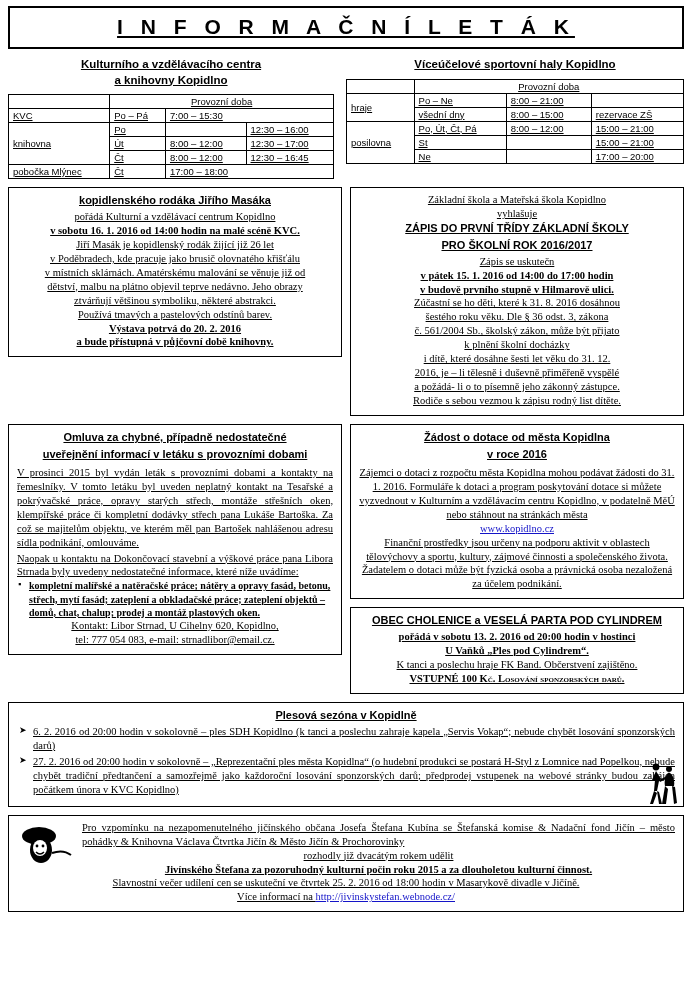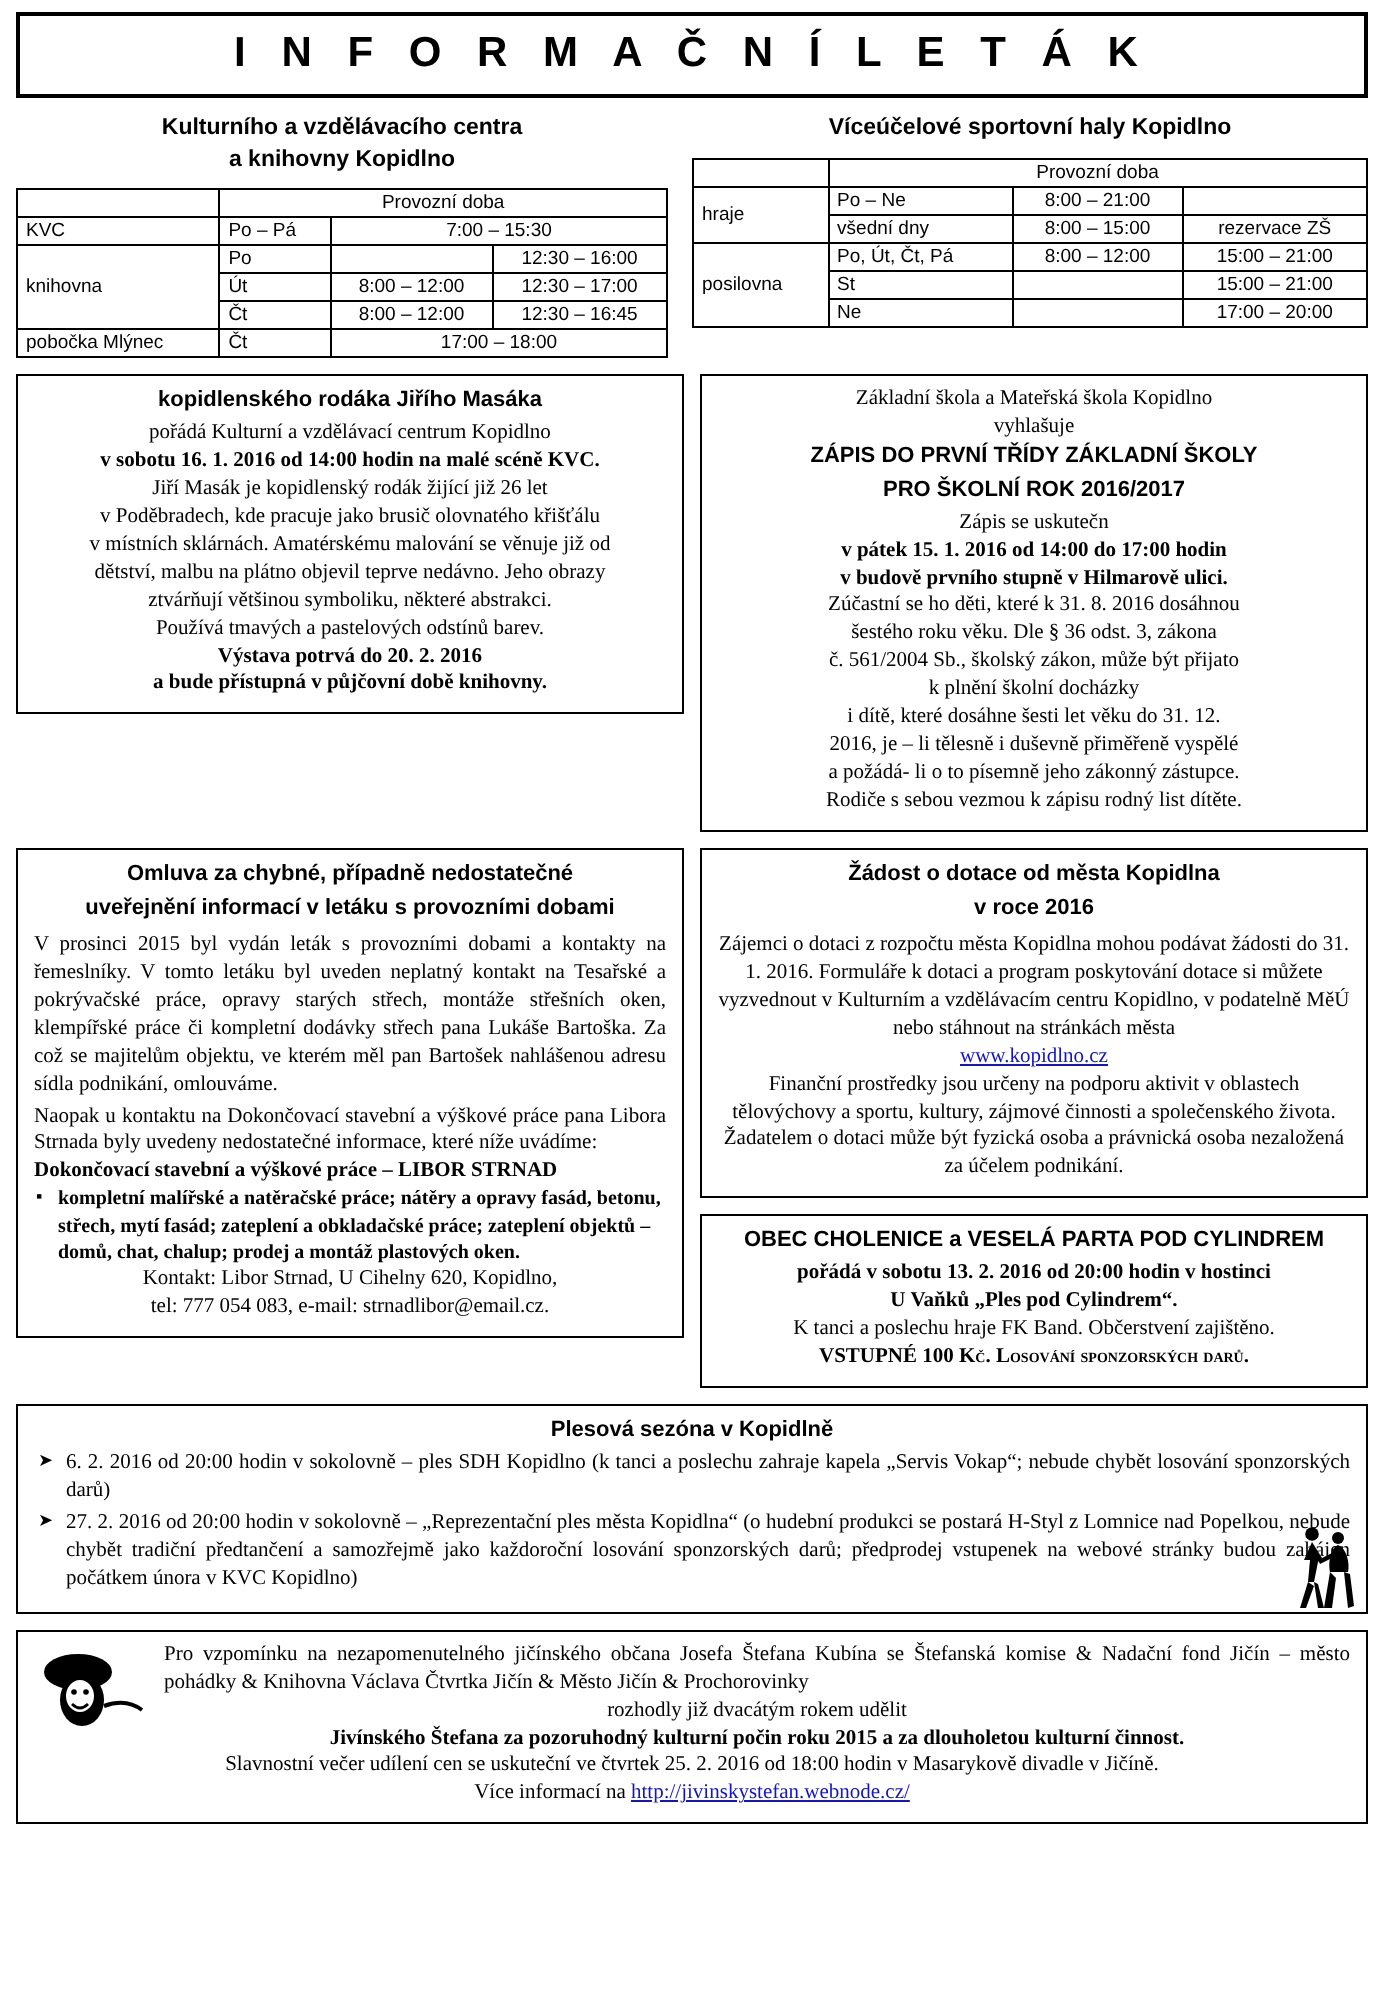--- a/index.html
+++ b/index.html
@@ -8,20 +8,21 @@
     width: 700px;
     font-family: "Liberation Serif", serif;
     background: #ffffff;
     color: #000000;
     font-size: 11px;
   }
   .page {
     width: 692px;
     min-height: 1001px;
     padding: 6px 8px 8px 8px;
+    text-decoration: underline;
   }
 
   
   .title-box {
     border: 2px solid #000;
     text-align: center;
     padding: 7px 0 8px 0;
     margin-bottom: 8px;
   }
   .title-box .title-text {
@@ -61,21 +62,21 @@
     border: 1px solid #000;
     padding: 1px 4px;
     vertical-align: middle;
     font-weight: normal;
     white-space: nowrap;
   }
   table.sched .hdr-provoz {
     text-align: center;
   }
   td.nb { border: none; }
-  .ctr { text-align: center; }
+  .ctr { text-align: left; }
 
   
   .row2 {
     display: flex;
     gap: 8px;
     margin-top: 8px;
     align-items: stretch;
   }
   .col { flex: 1 1 0; display: flex; flex-direction: column; gap: 8px; }
 
@@ -273,21 +274,20 @@
 
   <div class="row2">
     <div class="col">
       <div class="box">
         <h3>Omluva za chybné, případně nedostatečné</h3>
         <h3>uveřejnění informací v letáku s provozními dobami</h3>
         <div class="small-gap"></div>
         <p class="just">V prosinci 2015 byl vydán leták s provozními dobami a kontakty na řemeslníky. V tomto letáku byl uveden neplatný kontakt na Tesařské a pokrývačské práce, opravy starých střech, montáže střešních oken, klempířské práce či kompletní dodávky střech pana Lukáše Bartoška. Za což se majitelům objektu, ve kterém měl pan Bartošek nahlášenou adresu sídla podnikání, omlouváme.</p>
         <div class="small-gap"></div>
         <p class="just">Naopak u kontaktu na Dokončovací stavební a výškové práce pana Libora Strnada byly uvedeny nedostatečné informace, které níže uvádíme:</p>
-        <p class="b">Dokončovací stavební a výškové práce – LIBOR STRNAD</p>
         <ul class="dash">
           <li class="b">kompletní malířské a natěračské práce; nátěry a opravy fasád, betonu, střech, mytí fasád; zateplení a obkladačské práce; zateplení objektů – domů, chat, chalup; prodej a montáž plastových oken.</li>
         </ul>
         <p class="ctr-p">Kontakt: Libor Strnad, U Cihelny 620, Kopidlno,</p>
         <p class="ctr-p">tel: 777 054 083, e-mail: strnadlibor@email.cz.</p>
       </div>
     </div>
 
     <div class="col">
       <div class="box">

